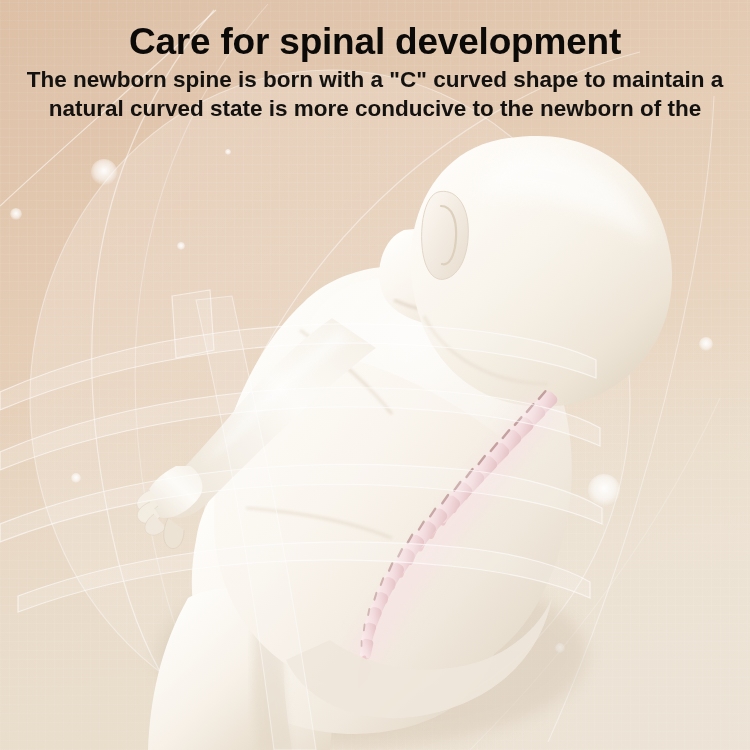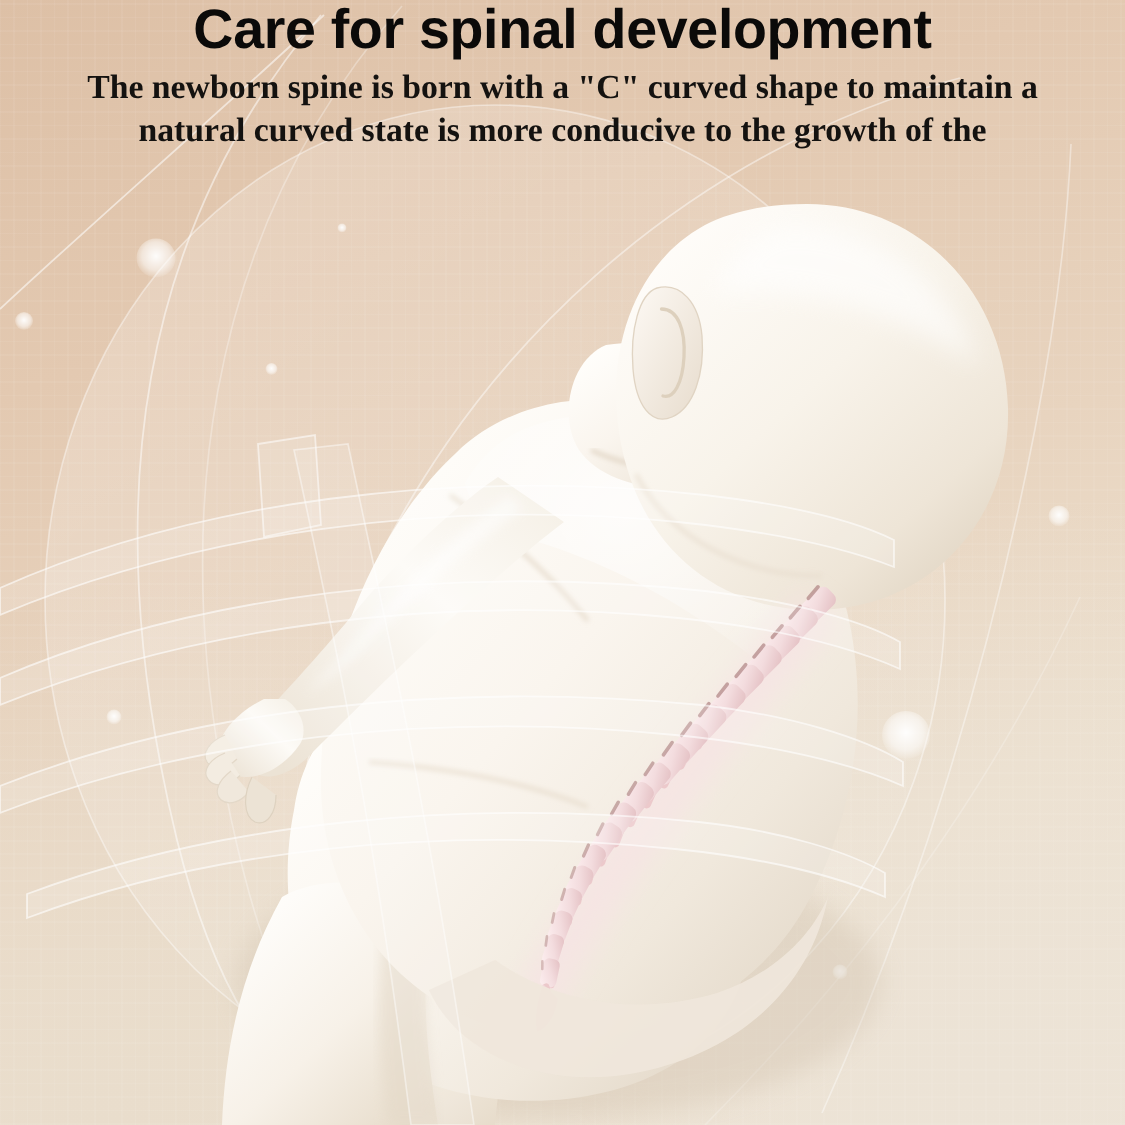--- a/index.html
+++ b/index.html
@@ -38,37 +38,38 @@
   #bands svg{width:750px;height:750px;display:block;}
 
   
   #textblock{
     position:absolute;left:0;top:0;width:750px;
     text-align:center;
     z-index:40;
   }
   #title{
     margin:0;
+    padding-top:22px;
     font-size:37px;
     line-height:40px;
     font-weight:bold;
     color:#0b0a09;
     letter-spacing:-.2px;
     font-family:"Liberation Sans",sans-serif;
   }
   #subtitle{
     margin:4px auto 0;
     width:716px;
     font-size:22.5px;
     line-height:28.5px;
     font-weight:bold;
     color:#141210;
     font-family:"Liberation Sans",sans-serif;
   }
-  .sub-line{display:block;white-space:nowrap;font-family:Liberation Serif, serif;}
+  .sub-line{display:block;white-space:nowrap;}
 </style>
 </head>
 <body>
 
 <div id="poster">
 
   <div id="weave"></div>
 
   <div id="deco">
     <svg viewBox="0 0 750 750" xmlns="http://www.w3.org/2000/svg">
@@ -331,17 +332,17 @@
       </g>
 
       <path d="M 196 300 C 222 420 248 540 274 750 L 316 750 C 286 540 258 420 232 296 Z" fill="#ffffff" fill-opacity=".12" stroke="#ffffff" stroke-opacity=".45" stroke-width="1.1"></path>
     </svg>
   </div>
 
   <div id="textblock">
     <h1 id="title">Care for spinal development</h1>
     <p id="subtitle">
       <span class="sub-line">The newborn spine is born with a "C" curved shape to maintain a</span>
-      <span class="sub-line">natural curved state is more conducive to the growth of the</span>
+      <span class="sub-line">natural curved state is more conducive to the newborn of the</span>
     </p>
   </div>
 
 </div>
 
 </body></html>

